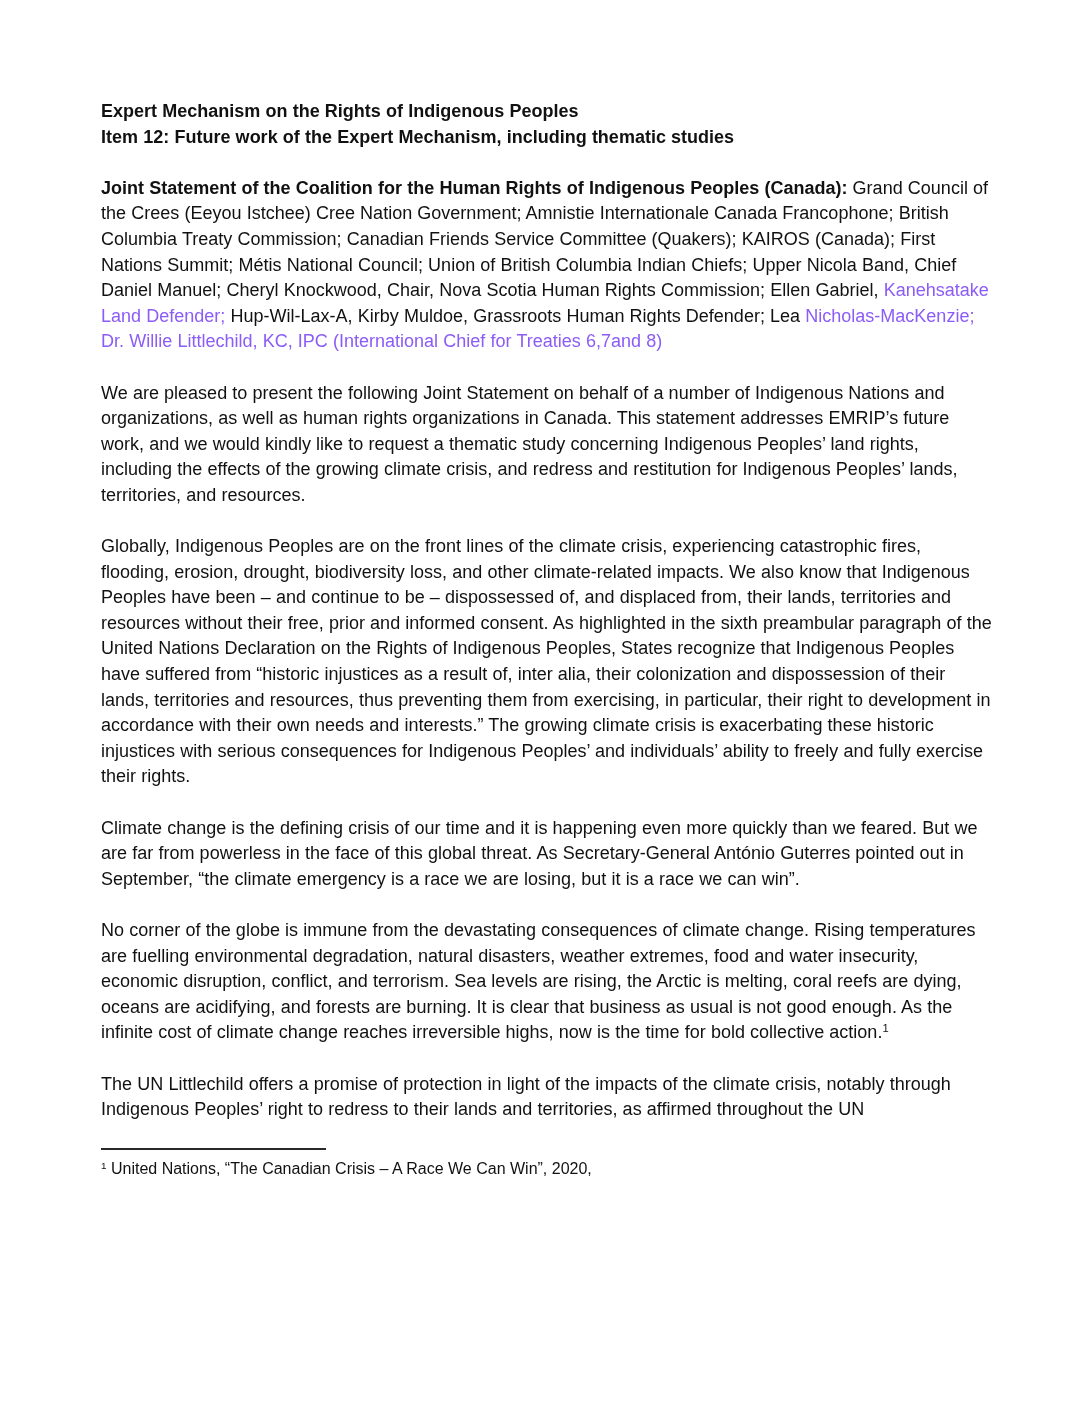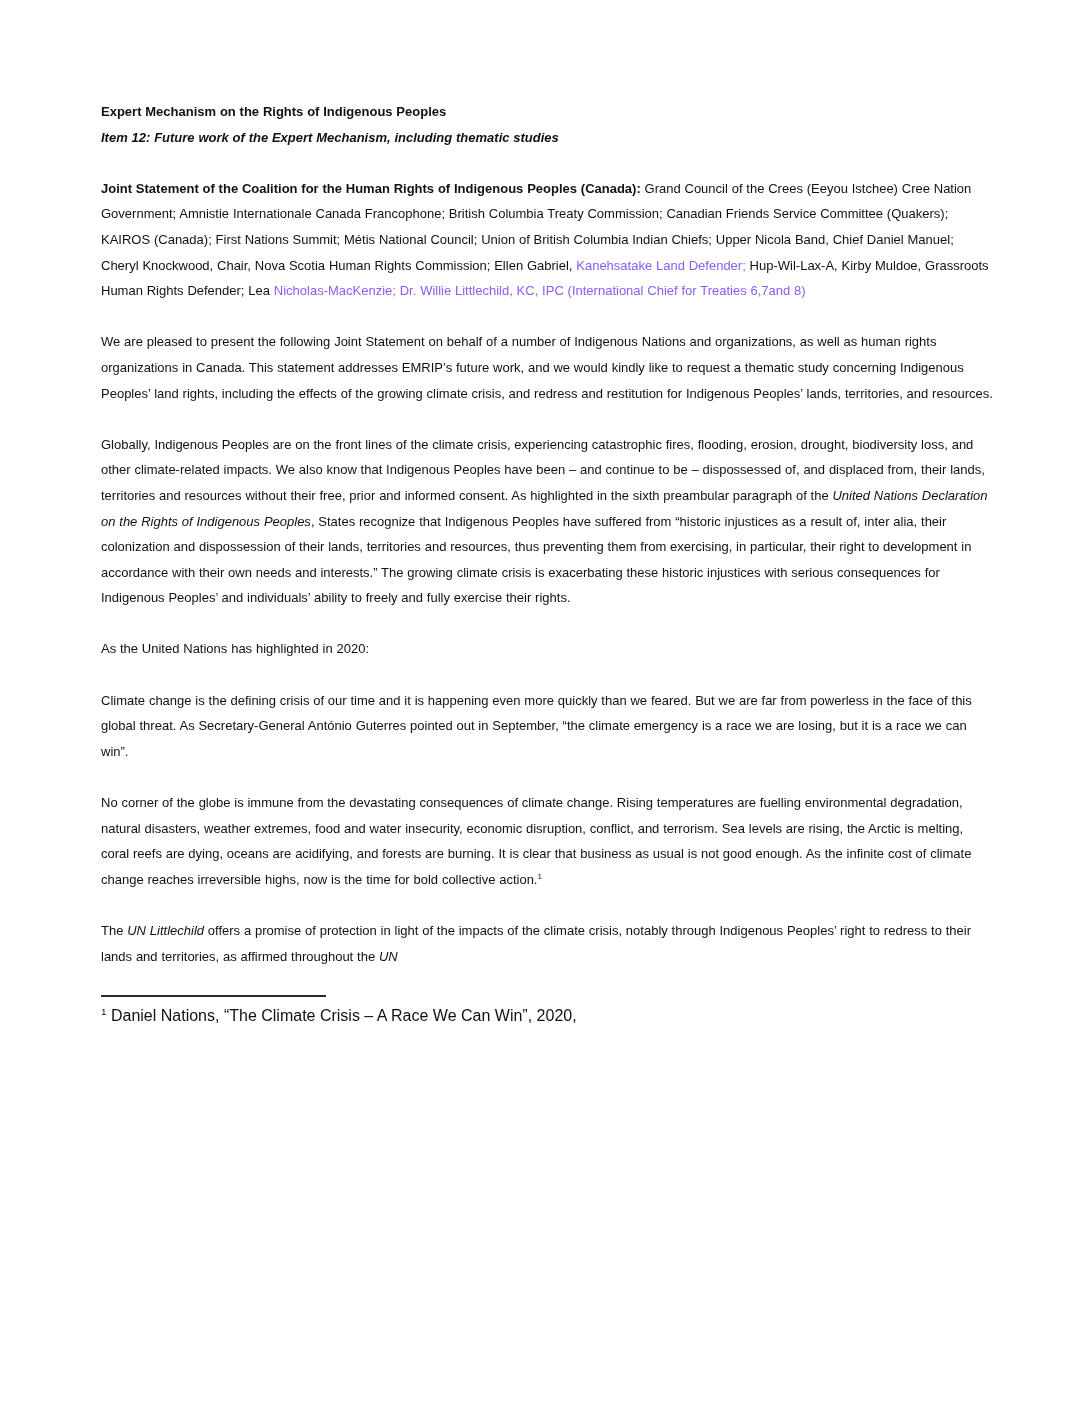--- a/index.html
+++ b/index.html
@@ -15,35 +15,35 @@
     color: #111111;
     overflow: hidden;
   }
   .page {
     position: absolute;
     left: 101px;
     top: 99px;
     width: 892px;
   }
   .line, .para {
-    font-size: 13px;
+    font-size: 18px;
     line-height: 25.6px;
     white-space: pre-wrap;
     word-spacing: 0.2px;
   }
   .para {
     margin: 0 0 25.6px 0;
   }
   .header-block {
     margin: 0 0 25.6px 0;
   }
   .quote {
   }
   .b { font-weight: bold; }
-  .i { font-style: italic; }
+  .i { }
   .gray { color: #8b5cf6; }
   sup.fnref {
     font-size: 0.62em;
     line-height: 0;
     vertical-align: baseline;
     position: relative;
     top: -0.55em;
   }
   .footnote-area {
     margin-top: 10px;
@@ -69,26 +69,25 @@
     <div class="line"><span class="b">Expert Mechanism on the Rights of Indigenous Peoples</span></div>
     <div class="line"><span class="b i">Item 12: Future work of the Expert Mechanism, including thematic studies</span></div>
   </div>
 
   <div class="para"><span class="b">Joint Statement of the Coalition for the Human Rights of Indigenous Peoples (Canada):</span><span> Grand Council of the Crees (Eeyou Istchee) Cree Nation Government; Amnistie Internationale Canada Francophone; British Columbia Treaty Commission; Canadian Friends Service Committee (Quakers); KAIROS (Canada); First Nations Summit; Métis National Council; Union of British Columbia Indian Chiefs; Upper Nicola Band, Chief Daniel Manuel; Cheryl Knockwood, Chair, Nova Scotia Human Rights Commission; Ellen Gabriel, </span><span class="gray">Kanehsatake Land Defender; </span><span>Hup-Wil-Lax-A, Kirby Muldoe, Grassroots Human Rights Defender; Lea </span><span class="gray">Nicholas-MacKenzie; Dr. Willie Littlechild, KC, IPC (International Chief for Treaties 6,7and 8)</span></div>
 
   <div class="para"><span>We are pleased to present the following Joint Statement on behalf of a number of Indigenous Nations and organizations, as well as human rights organizations in Canada. This statement addresses EMRIP’s future work, and we would kindly like to request a thematic study concerning Indigenous Peoples’ land rights, including the effects of the growing climate crisis, and redress and restitution for Indigenous Peoples’ lands, territories, and resources.</span></div>
 
   <div class="para"><span>Globally, Indigenous Peoples are on the front lines of the climate crisis, experiencing catastrophic fires, flooding, erosion, drought, biodiversity loss, and other climate-related impacts. We also know that Indigenous Peoples have been – and continue to be – dispossessed of, and displaced from, their lands, territories and resources without their free, prior and informed consent. As highlighted in the sixth preambular paragraph of the </span><span class="i">United Nations Declaration on the Rights of Indigenous Peoples</span><span>, States recognize that Indigenous Peoples have suffered from “historic injustices as a result of, inter alia, their colonization and dispossession of their lands, territories and resources, thus preventing them from exercising, in particular, their right to development in accordance with their own needs and interests.” The growing climate crisis is exacerbating these historic injustices with serious consequences for Indigenous Peoples’ and individuals’ ability to freely and fully exercise their rights.</span></div>
 
-  <div class="para"><span>As the United Nations has highlighted in 2020:</span></div>
 
   <div class="para quote"><span>Climate change is the defining crisis of our time and it is happening even more quickly than we feared. But we are far from powerless in the face of this global threat. As Secretary-General António Guterres pointed out in September, “the climate emergency is a race we are losing, but it is a race we can win”.</span></div>
 
   <div class="para quote"><span>No corner of the globe is immune from the devastating consequences of climate change. Rising temperatures are fuelling environmental degradation, natural disasters, weather extremes, food and water insecurity, economic disruption, conflict, and terrorism. Sea levels are rising, the Arctic is melting, coral reefs are dying, oceans are acidifying, and forests are burning. It is clear that business as usual is not good enough. As the infinite cost of climate change reaches irreversible highs, now is the time for bold collective action.</span><sup class="fnref">1</sup></div>
 
   <div class="para"><span>The </span><span class="i">UN Littlechild</span><span> offers a promise of protection in light of the impacts of the climate crisis, notably through Indigenous Peoples’ right to redress to their lands and territories, as affirmed throughout the </span><span class="i">UN</span></div>
 
   <div class="footnote-area">
     <hr class="footnote-rule">
-    <div class="fn-line"><sup class="fnref">1</sup><span> Daniel Nations, “The Climate Crisis – A Race We Can Win”, 2020,</span></div>
+    <div class="fn-line"><sup class="fnref">1</sup><span> United Nations, “The Canadian Crisis – A Race We Can Win”, 2020,</span></div>
   </div>
 
 </div>
 
 </body></html>

